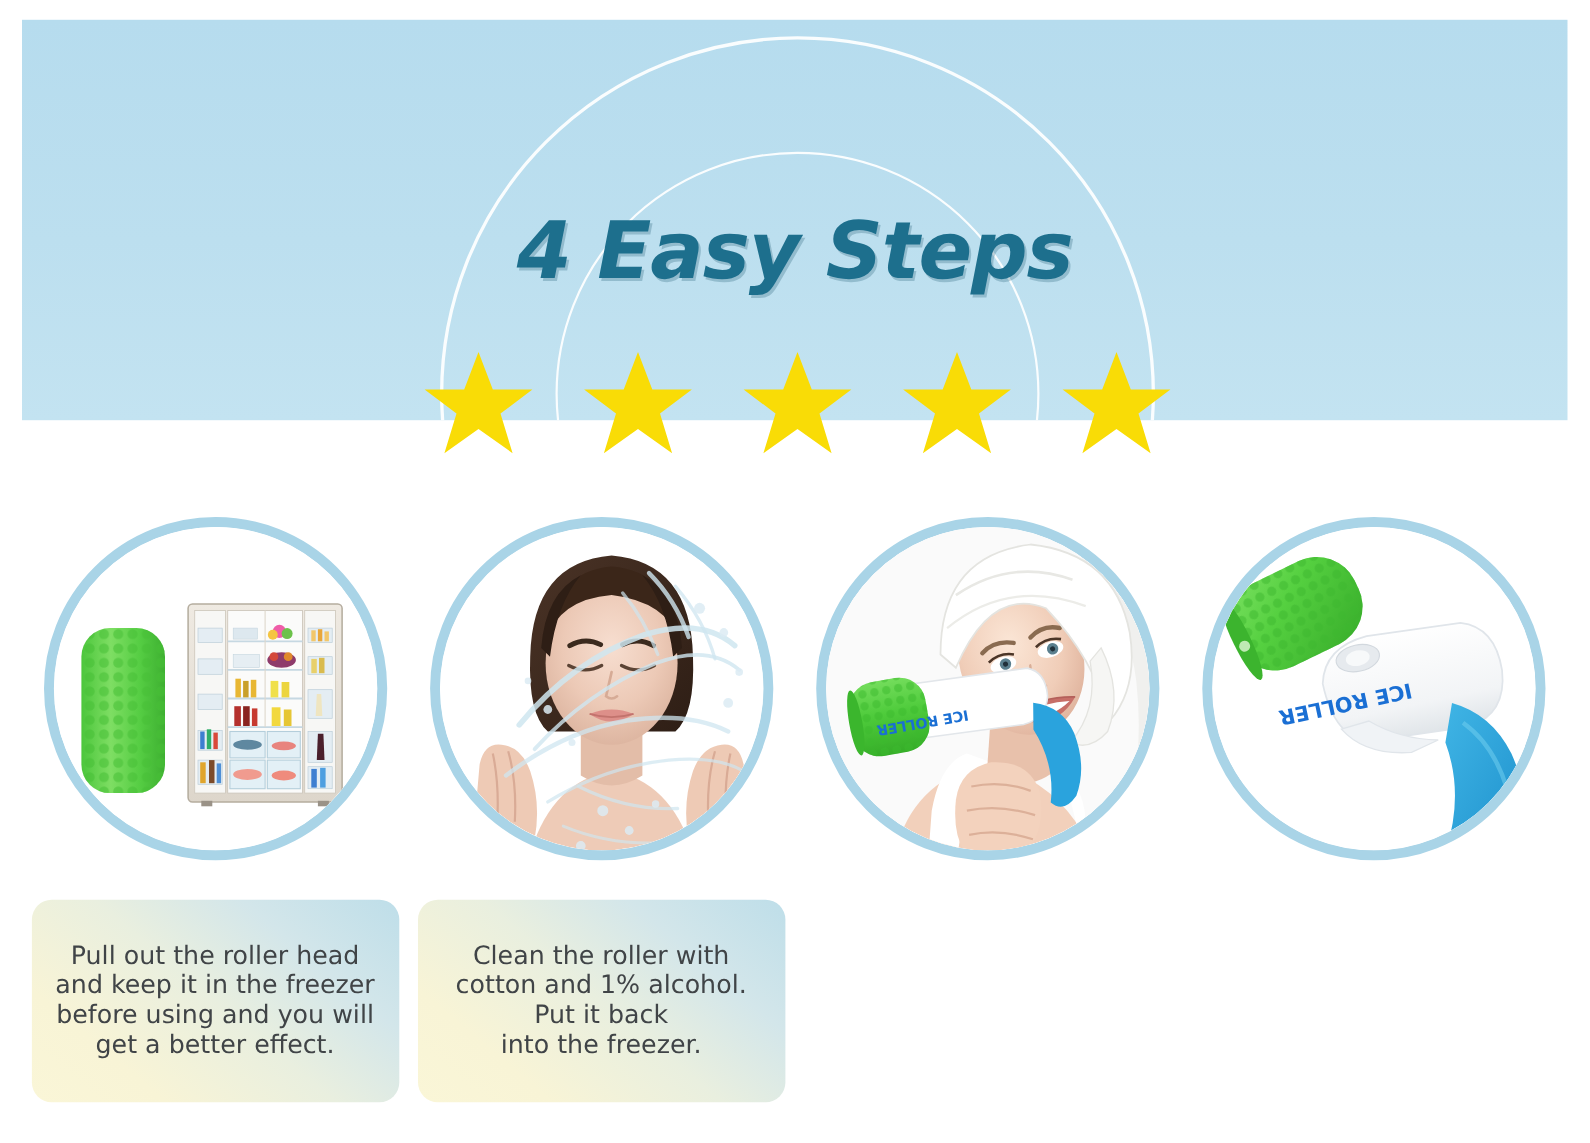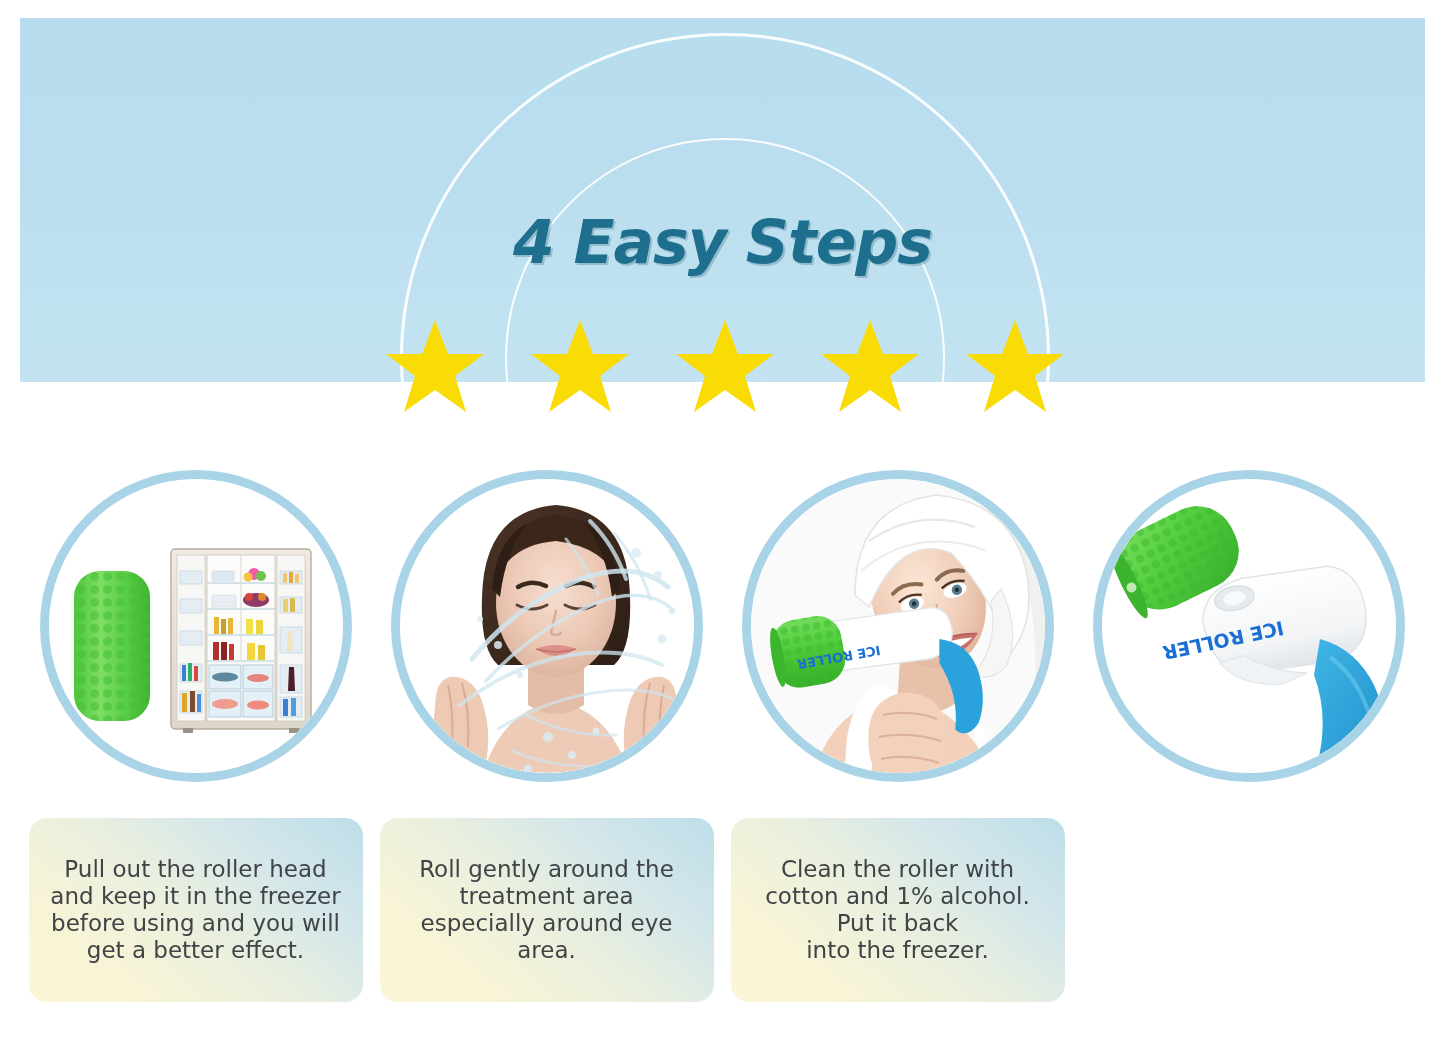--- a/index.html
+++ b/index.html
@@ -37,28 +37,27 @@
     left: 485px; top: 120px;
     width: 440px; height: 440px;
     border-width: 2px;
   }
 
   #page-title {
     position: absolute;
     left: 0; right: 0; top: 168px;
     text-align: center;
     font-family: "DejaVu Sans", sans-serif;
-    font-size: 60px;
+    font-size: 72px;
     font-weight: 700;
     font-style: italic;
     letter-spacing: -1px;
     color: #1d6f8d;
     text-shadow: 2px 2px 0 rgba(20,80,105,0.25);
     white-space: nowrap;
-    margin-top: 21px;
   }
 
   
   #stars {
     position: absolute;
     left: 385px; top: 318px;
     width: 680px; height: 110px;
     display: flex;
     justify-content: space-between;
     align-items: flex-start;
@@ -480,28 +479,20 @@
     <div class="caption-cell">
       <div class="caption-card">
         <div class="caption-text">Pull out the roller head
 and keep it in the freezer
 before using and you will
 get a better effect.</div>
       </div>
     </div>
 
 
-    <div class="caption-cell">
-      <div class="caption-card">
-        <div class="caption-text">Roll gently around the
-treatment area
-especially around eye
-area.</div>
-      </div>
-    </div>
 
     <div class="caption-cell">
       <div class="caption-card">
         <div class="caption-text">Clean the roller with
 cotton and 1% alcohol.
 Put it back
 into the freezer.</div>
       </div>
     </div>
 

